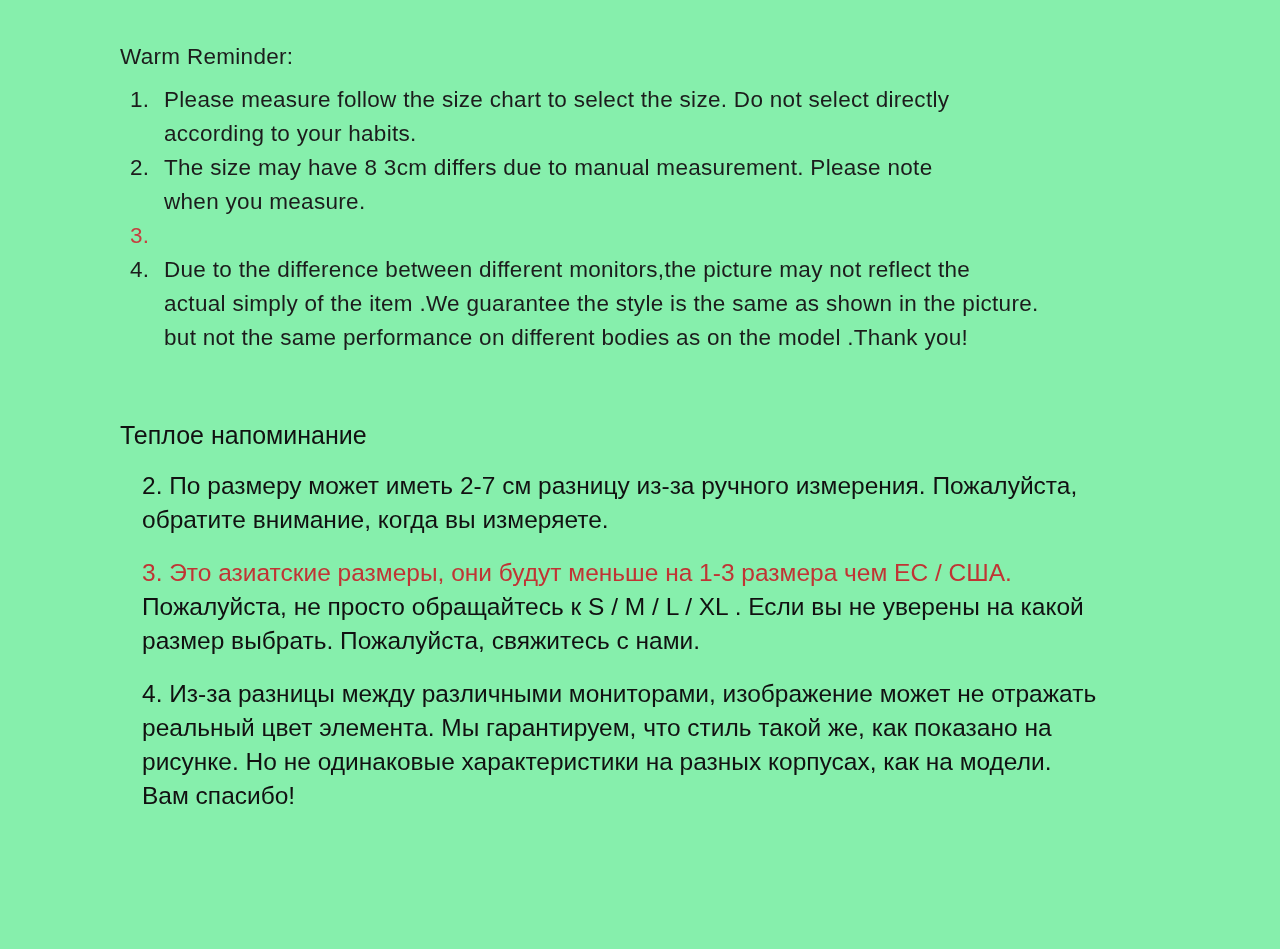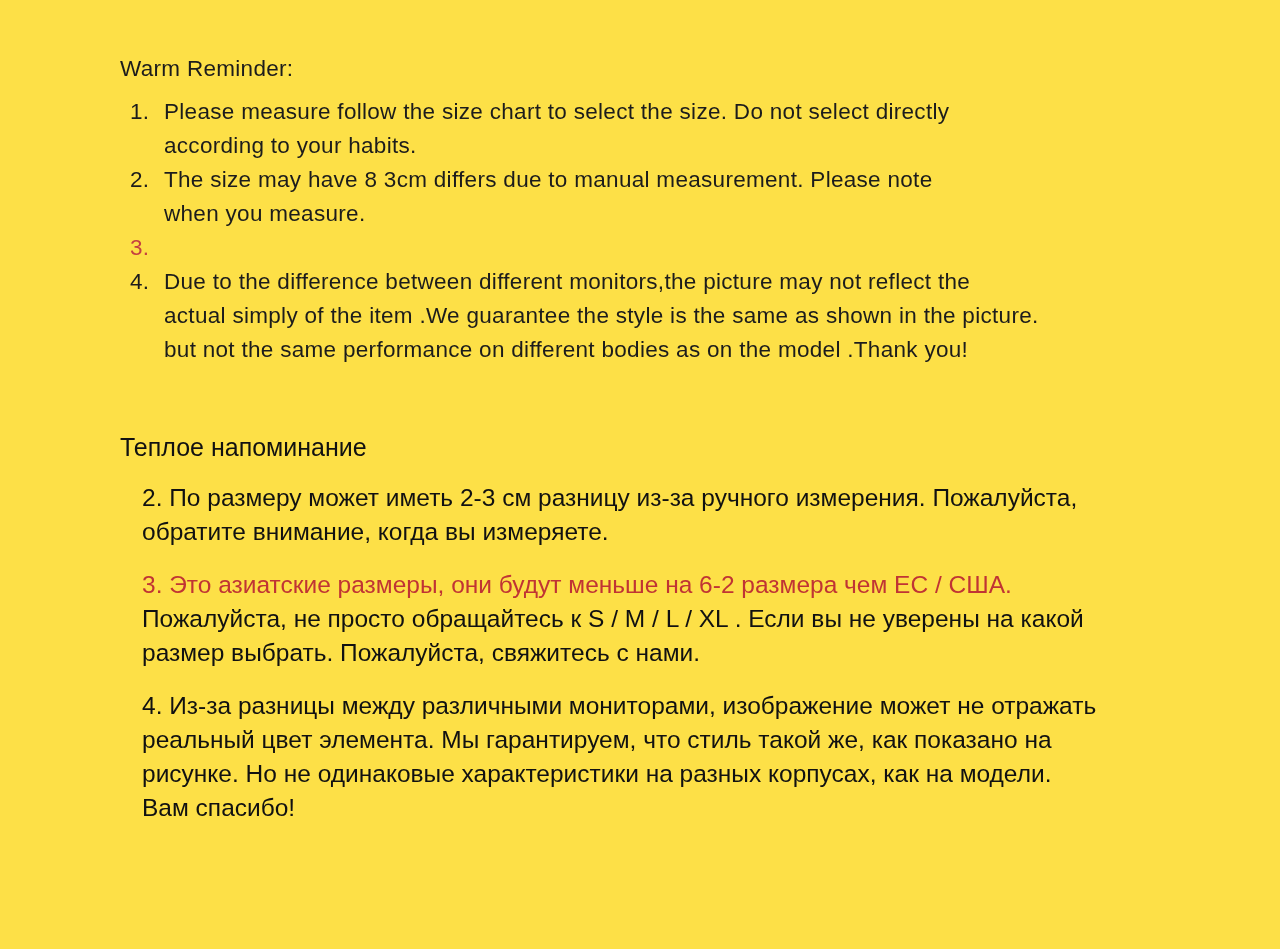--- a/index.html
+++ b/index.html
@@ -1,25 +1,25 @@
 <!DOCTYPE html>
 <html><head>
 <meta charset="utf-8">
 <style>
   * { margin: 0; padding: 0; box-sizing: border-box; }
   html, body { background: #ffffff; }
   .page {
     position: relative;
     width: 1280px;
     height: 949px;
-    background: #fde047;
+    background: #86efac;
     color: #1c1c1c;
     font-family: "Liberation Sans", "DejaVu Sans", sans-serif;
     overflow: hidden;
-    padding: 52px 40px 0 120px;
+    padding: 40px 40px 0 120px;
   }
 
   
   .en {
     font-size: 22.5px;
     line-height: 34px;
     letter-spacing: 0.3px;
   }
   .en-heading {
     font-size: 22.5px;
@@ -88,24 +88,24 @@
       <span class="txt">Due to the difference between different monitors,the picture may not reflect the
 actual simply of the item .We guarantee the style is the same as shown in the picture.
 but not the same performance on different bodies as on the model .Thank you!</span>
     </div>
   </section>
 
   <section class="ru">
     <div class="ru-heading">Теплое напоминание</div>
 
 
-    <div class="ru-item">2. По размеру может иметь 2-3 см разницу из-за ручного измерения. Пожалуйста,
+    <div class="ru-item">2. По размеру может иметь 2-7 см разницу из-за ручного измерения. Пожалуйста,
 обратите внимание, когда вы измеряете.</div>
 
-    <div class="ru-item"><span class="red">3. Это азиатские размеры, они будут меньше на 6-2 размера чем ЕС / США.</span><span>
+    <div class="ru-item"><span class="red">3. Это азиатские размеры, они будут меньше на 1-3 размера чем ЕС / США.</span><span>
 Пожалуйста, не просто обращайтесь к S / M / L / XL . Если вы не уверены на какой
 размер выбрать. Пожалуйста, свяжитесь с нами.</span></div>
 
     <div class="ru-item">4. Из-за разницы между различными мониторами, изображение может не отражать
 реальный цвет элемента. Мы гарантируем, что стиль такой же, как показано на
 рисунке. Но не одинаковые характеристики на разных корпусах, как на модели.
 Вам спасибо!</div>
   </section>
 
 </div>

